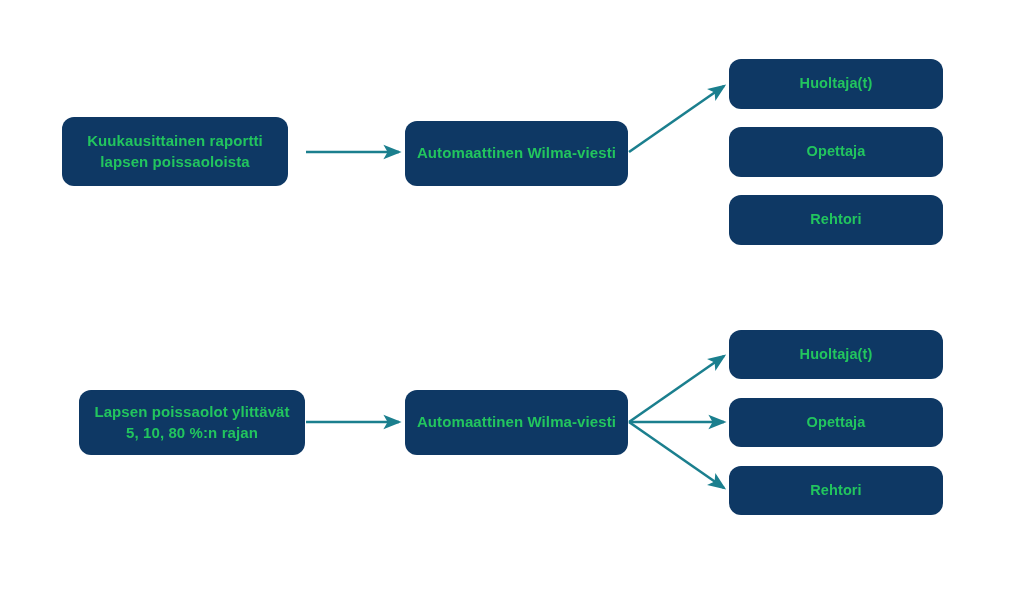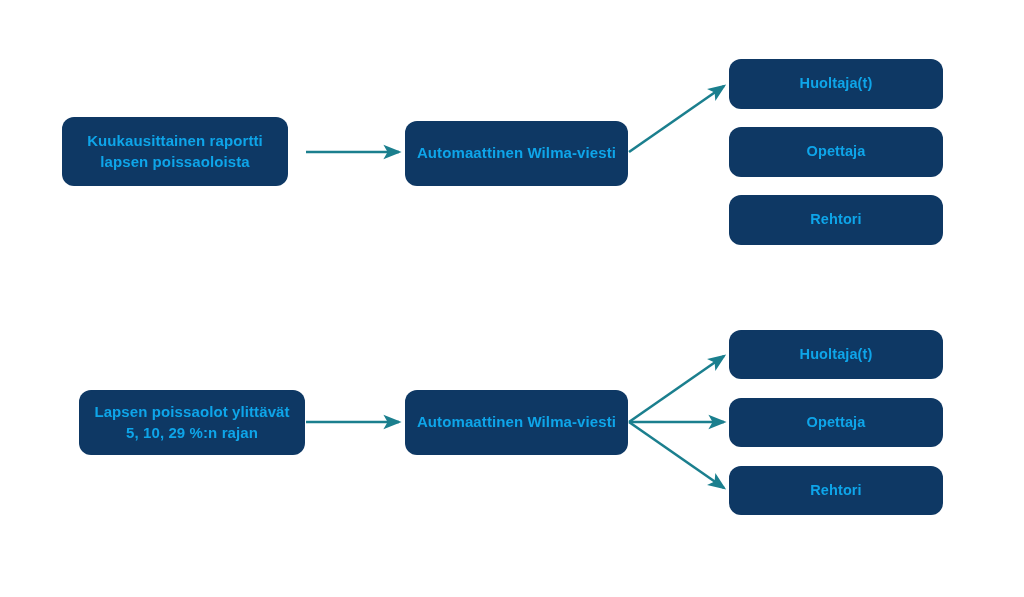--- a/index.html
+++ b/index.html
@@ -31,21 +31,21 @@
   }
   .node {
     position: absolute;
     box-sizing: border-box;
     background: #0e3864;
     border-radius: 12px;
     display: flex;
     align-items: center;
     justify-content: center;
     text-align: center;
-    color: #0ea5e9;
+    color: #22c55e;
     font-weight: bold;
     line-height: 1.35;
     letter-spacing: 0.1px;
     padding: 16px 8px;
   }
   .node-label {
     display: block;
     width: 100%;
     white-space: pre-line;
   }
@@ -133,21 +133,21 @@
   <div class="node" id="node-top-recipient-1">
     <span class="node-label">Opettaja</span>
   </div>
 
   <div class="node" id="node-top-recipient-2">
     <span class="node-label">Rehtori</span>
   </div>
 
   <div class="node" id="node-bottom-source">
     <span class="node-label">Lapsen poissaolot ylittävät
-5, 10, 29 %:n rajan</span>
+5, 10, 80 %:n rajan</span>
   </div>
 
   <div class="node" id="node-bottom-message">
     <span class="node-label">Automaattinen Wilma-viesti</span>
   </div>
 
   <div class="node" id="node-bottom-recipient-0">
     <span class="node-label">Huoltaja(t)</span>
   </div>
 

